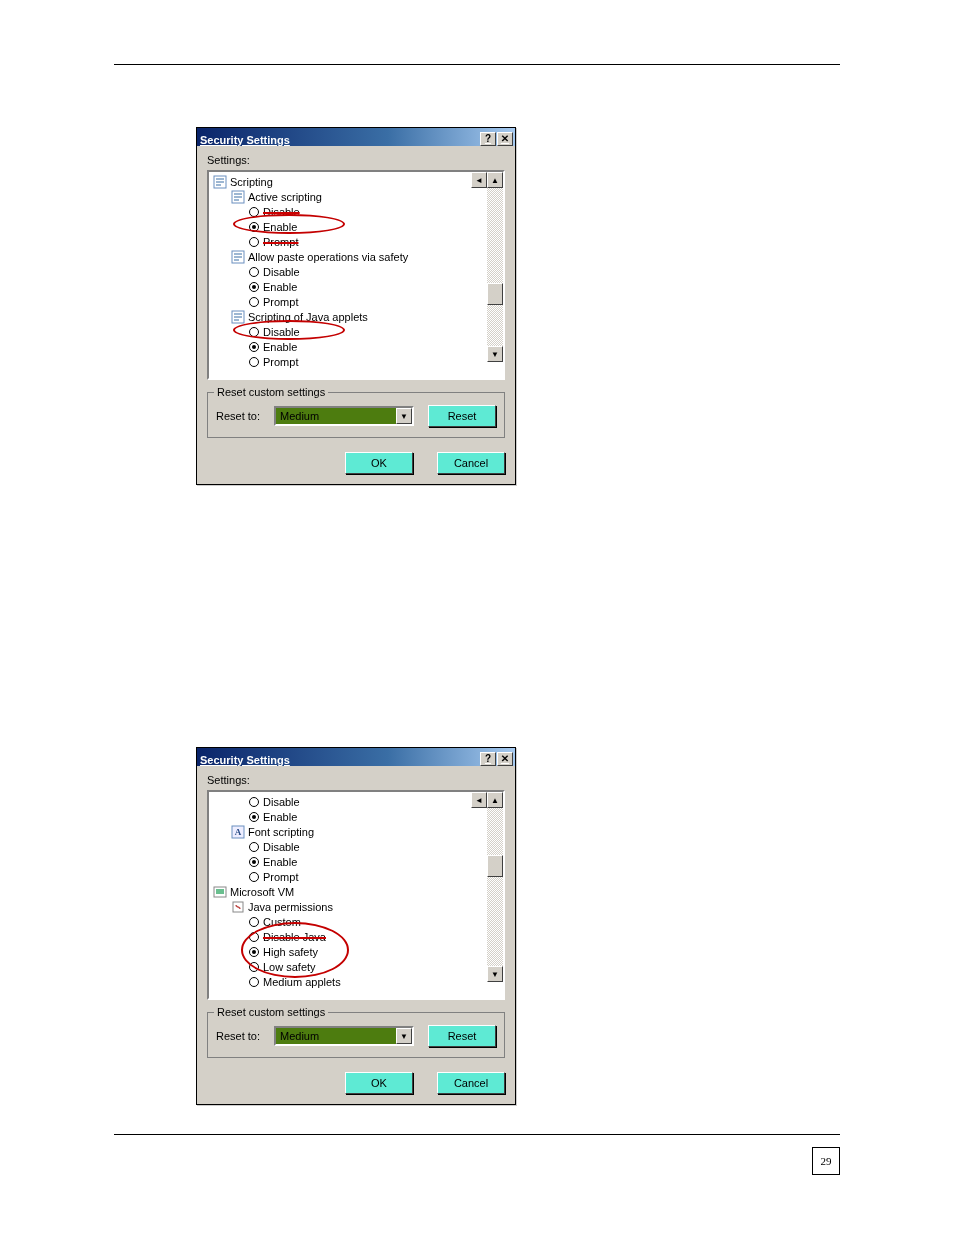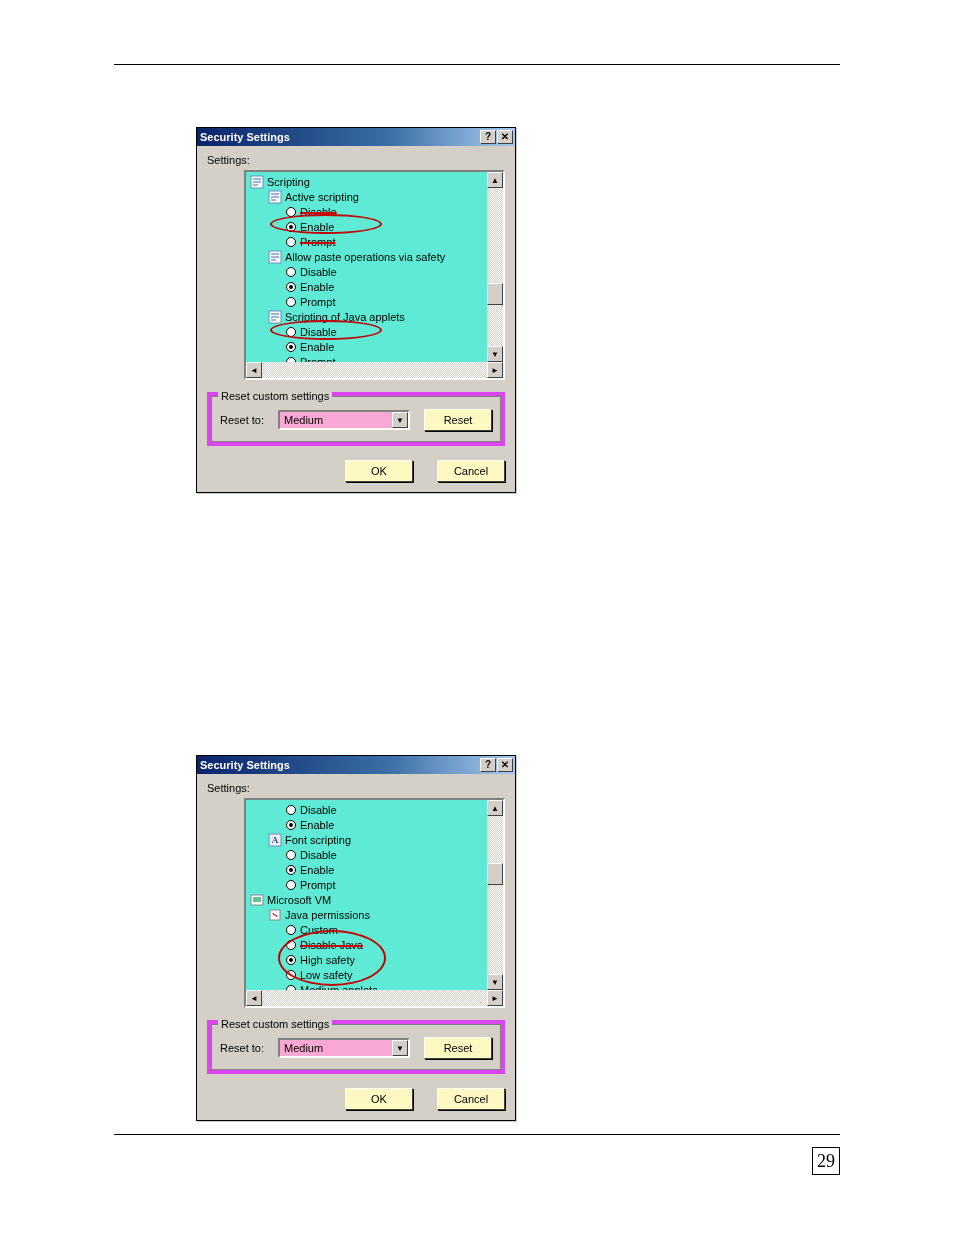--- a/index.html
+++ b/index.html
@@ -36,24 +36,25 @@
     border: 1px solid #000;
     box-shadow: 1px 1px 0 rgba(0,0,0,0.2);
     display: flex;
     flex-direction: column;
   }
   .titlebar {
     height: 18px;
     background: linear-gradient(90deg, #0a246a 0%, #3a6ea5 60%, #a6caf0 100%);
     color: #fff;
     display: flex;
-    align-items: center;
+    align-items: flex-end;
     padding: 0 2px 0 3px;
     font-weight: bold;
     font-size: 11px;
+    text-decoration: underline;
   }
   .titlebar .title { flex: 1; white-space: nowrap; }
   .tb-buttons { display: flex; gap: 1px; }
   .tb-btn {
     width: 16px;
     height: 14px;
     background: #d4d0c8;
     border: 1px solid #fff;
     border-right-color: #404040;
     border-bottom-color: #404040;
@@ -66,27 +67,25 @@
     line-height: 1;
   }
   .dlg-body {
     padding: 8px 10px 10px 10px;
     display: flex;
     flex-direction: column;
   }
   .lbl { margin-bottom: 4px; }
   .listpane {
     position: relative;
-    background: #5eead4;
+    background: #ffffff;
     border: 2px solid;
     border-color: #808080 #fff #fff #808080;
     height: 210px;
     display: flex;
-    flex-direction: column;
-    margin-left: 37px;
   }
   .listcontent {
     flex: 1;
     overflow: hidden;
     padding: 2px 0;
     position: relative;
   }
   .hscroll {
     height: 16px;
     background: #d4d0c8;
@@ -169,21 +168,21 @@
   .strike { text-decoration: line-through; text-decoration-color: #c00; text-decoration-thickness: 1.5px; }
   .circle-annot {
     position: absolute;
     border: 2px solid #c40000;
     border-radius: 50%;
     pointer-events: none;
   }
   
   .groupbox {
     position: relative;
-    border: 5px solid #d946ef;
+    border: 1px solid #d946ef;
     margin-top: 12px;
     padding: 12px 8px 10px 8px;
   }
   .groupbox::before {
     content: "";
     position: absolute;
     inset: -1px;
     border: 1px solid #808080;
     pointer-events: none;
   }
@@ -196,21 +195,21 @@
     font-size: 11px;
   }
   .resetrow {
     display: flex;
     align-items: center;
     gap: 14px;
   }
   .resetrow .dd {
     flex: 1;
     height: 20px;
-    background: #f9a8d4;
+    background: #4d7c0f;
     border: 2px solid;
     border-color: #808080 #fff #fff #808080;
     display: flex;
     align-items: center;
     padding-left: 4px;
     position: relative;
   }
   .dd-btn {
     position: absolute;
     right: 0; top: 0; bottom: 0;
@@ -218,21 +217,21 @@
     background: #d4d0c8;
     border: 1px solid #fff;
     border-right-color: #404040;
     border-bottom-color: #404040;
     display: flex; align-items:center; justify-content:center;
     font-size: 8px;
   }
   .btn {
     min-width: 68px;
     height: 22px;
-    background: #fef9c3;
+    background: #5eead4;
     border: 1px solid #fff;
     border-right-color: #404040;
     border-bottom-color: #404040;
     box-shadow: 1px 1px 0 #000;
     display: inline-flex;
     align-items: center;
     justify-content: center;
     padding: 0 6px;
   }
   .dlg-footer {
@@ -245,21 +244,21 @@
     position: absolute;
     right: 114px;
     bottom: 60px;
     width: 28px;
     height: 28px;
     border: 1px solid #000;
     display: flex;
     align-items: center;
     justify-content: center;
     font-family: Georgia, serif;
-    font-size: 18px;
+    font-size: 11px;
   }
   .bottom-rule {
     position: absolute;
     left: 114px;
     right: 114px;
     bottom: 100px;
     height: 1px;
     background: #000;
   }
 </style>

